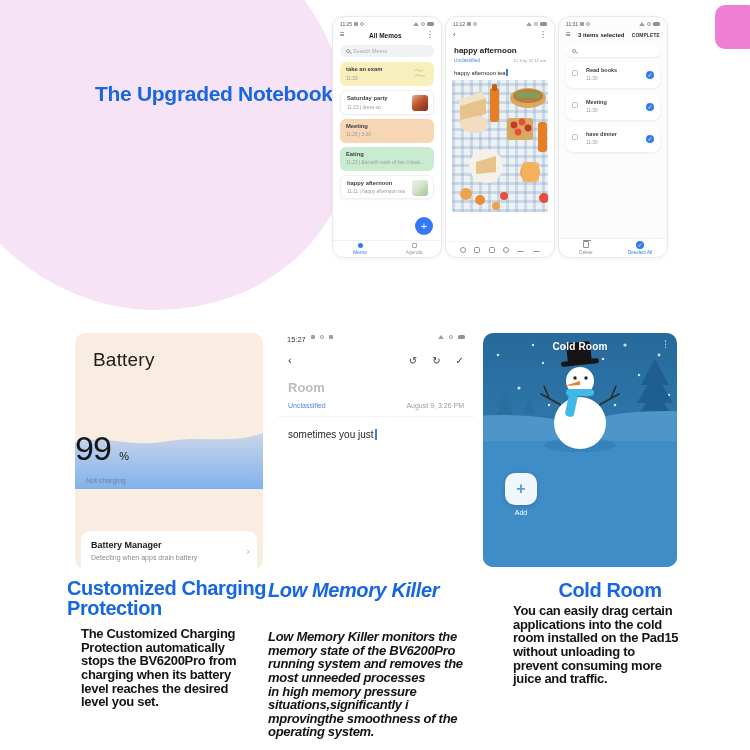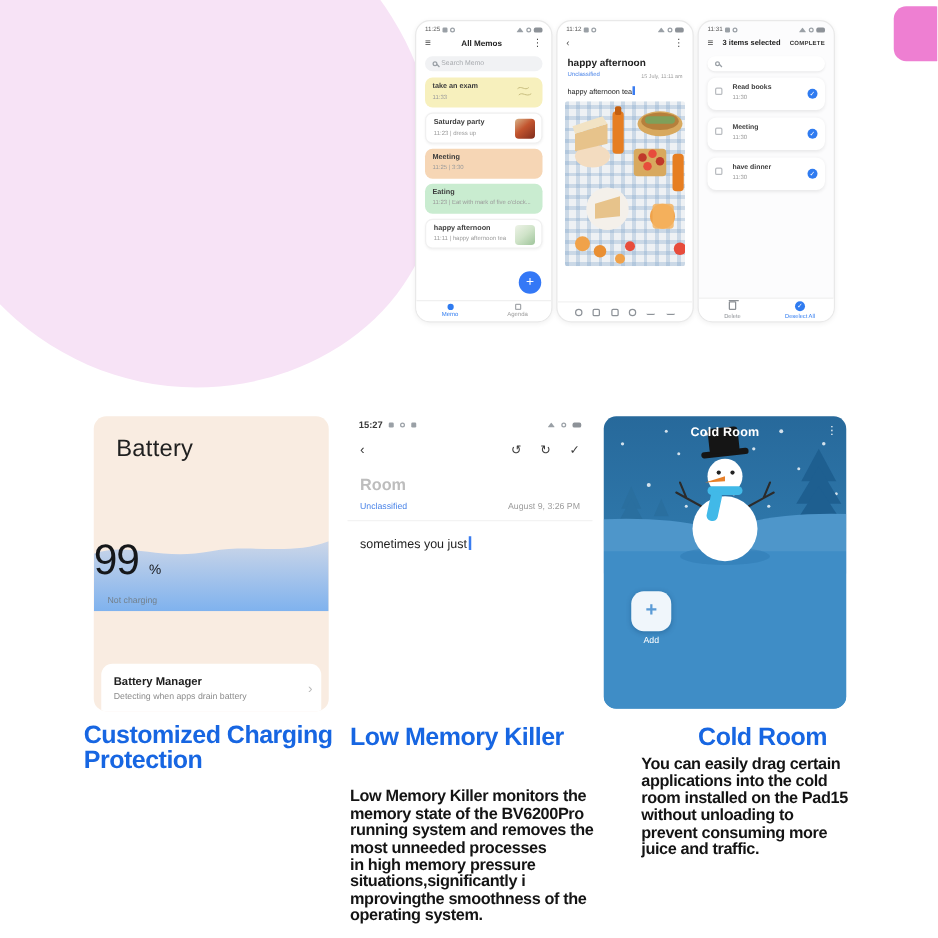--- a/index.html
+++ b/index.html
@@ -109,21 +109,21 @@
              border-radius:12px; padding:5px 13px; color:#2f7bf0; font-size:8.5px; white-space:nowrap;
              box-shadow:0 1px 3px rgba(0,0,0,.06); }
   .bm-card { position:absolute; left:6px; right:6px; top:198px; height:58px; background:#fff;
              border-radius:9px; padding:9px 18px 9px 10px; }
   .bm-card .t { font-size:9px; font-weight:bold; color:#202020; }
   .bm-card .s { font-size:7px; color:#8b8b8b; margin-top:4px; }
   .bm-card .chev { position:absolute; right:7px; top:14px; color:#b9b9b9; font-size:11px; }
 
   
   .editor-panel { position:absolute; left:278px; top:330px; width:196px; height:240px; background:#fff; }
-  .editor-panel .estatus { display:flex; align-items:center; gap:3px; padding:5px 9px 0; font-size:7.5px; color:#3a3a3a; font-weight:bold; }
+  .editor-panel .estatus { display:flex; gap:3px; padding:5px 9px 0; font-size:7.5px; color:#3a3a3a; font-weight:normal; }
   .editor-panel .enav { display:flex; align-items:center; padding:10px 10px 0; color:#3a3a3a; }
   .editor-panel .enav .right { margin-left:auto; display:flex; gap:15px; font-size:10px; color:#3c3c3c; }
   .editor-panel .back { font-size:11px; }
   .editor-panel .etitle { padding:14px 10px 0; font-size:13px; font-weight:bold; color:#bdbdbd; }
   .editor-panel .emeta { display:flex; align-items:center; padding:7px 10px 7px; border-bottom:1px solid #f3f3f3; }
   .editor-panel .ecat { font-size:7px; color:#4a84e8; }
   .editor-panel .edate { margin-left:auto; font-size:7px; color:#9c9c9c; }
   .editor-panel .ebody { padding:12px 10px; font-size:10px; color:#1f1f1f; }
   .caret2 { display:inline-block; width:2px; height:11px; background:#3a7cf0; vertical-align:-2px; margin-left:1px; }
 
@@ -137,35 +137,36 @@
               background:rgba(255,255,255,.92); display:flex; align-items:center; justify-content:center;
               color:#5a9bd6; font-size:16px; font-weight:bold; box-shadow:0 1px 4px rgba(0,40,80,.25); }
   .add-label { position:absolute; left:22px; top:176px; width:32px; text-align:center; color:#fff; font-size:7px; }
 
   
   .feature h3 { color:#1766e2; font-weight:bold; font-size:20px; line-height:1.0; letter-spacing:-0.4px; white-space:pre-line; }
   .feature .fbody { margin-top:9px; font-size:13px; font-weight:bold; line-height:1.05; letter-spacing:-0.3px;
                     color:#141414; white-space:pre-line; }
   #feat1 { position:absolute; left:67px; top:578px; width:215px; }
   #feat1 .fbody { margin-left:14px; }
-  #feat2 { position:absolute; left:280px; top:580px; width:232px; }
+  #feat2 { position:absolute; left:268px; top:580px; width:232px;font-style:italic; }
   #feat2 .fbody { margin-top:30px; }
   #feat3 { position:absolute; left:505px; top:580px; width:210px; }
   #feat3 h3 { text-align:center; }
   #feat3 .fbody { margin-top:4px; margin-left:8px; }
 </style>
 </head>
 <body>
 
 <div class="page">
 
   <div class="blob"></div>
   <div class="corner-accent"></div>
 
   <div class="intro">
+    <h1>The Upgraded Notebook</h1>
   </div>
 
   <div class="phone" id="phone1">
     <div class="status">
       <span>11:25</span>
       <span class="ticon"></span>
       <span class="ticon round"></span>
       <span class="sp"></span>
       <span class="ticon wifi"></span>
       <span class="ticon round"></span>
@@ -436,20 +437,26 @@
     <div class="cold-more">⋮</div>
     <div class="add-tile">
       <span>+</span>
     </div>
     <div class="add-label">Add</div>
   </div>
 
   <div class="feature" id="feat1">
     <h3>Customized Charging
 Protection</h3>
+    <div class="fbody">The Customized Charging
+Protection automatically
+stops the BV6200Pro from
+charging when its battery
+level reaches the desired
+level you set.</div>
   </div>
   <div class="feature" id="feat2">
     <h3>Low Memory Killer</h3>
     <div class="fbody">Low Memory Killer monitors the
 memory state of the BV6200Pro
 running system and removes the
  most unneeded processes
 in high memory pressure
 situations,significantly i
 mprovingthe smoothness of the

